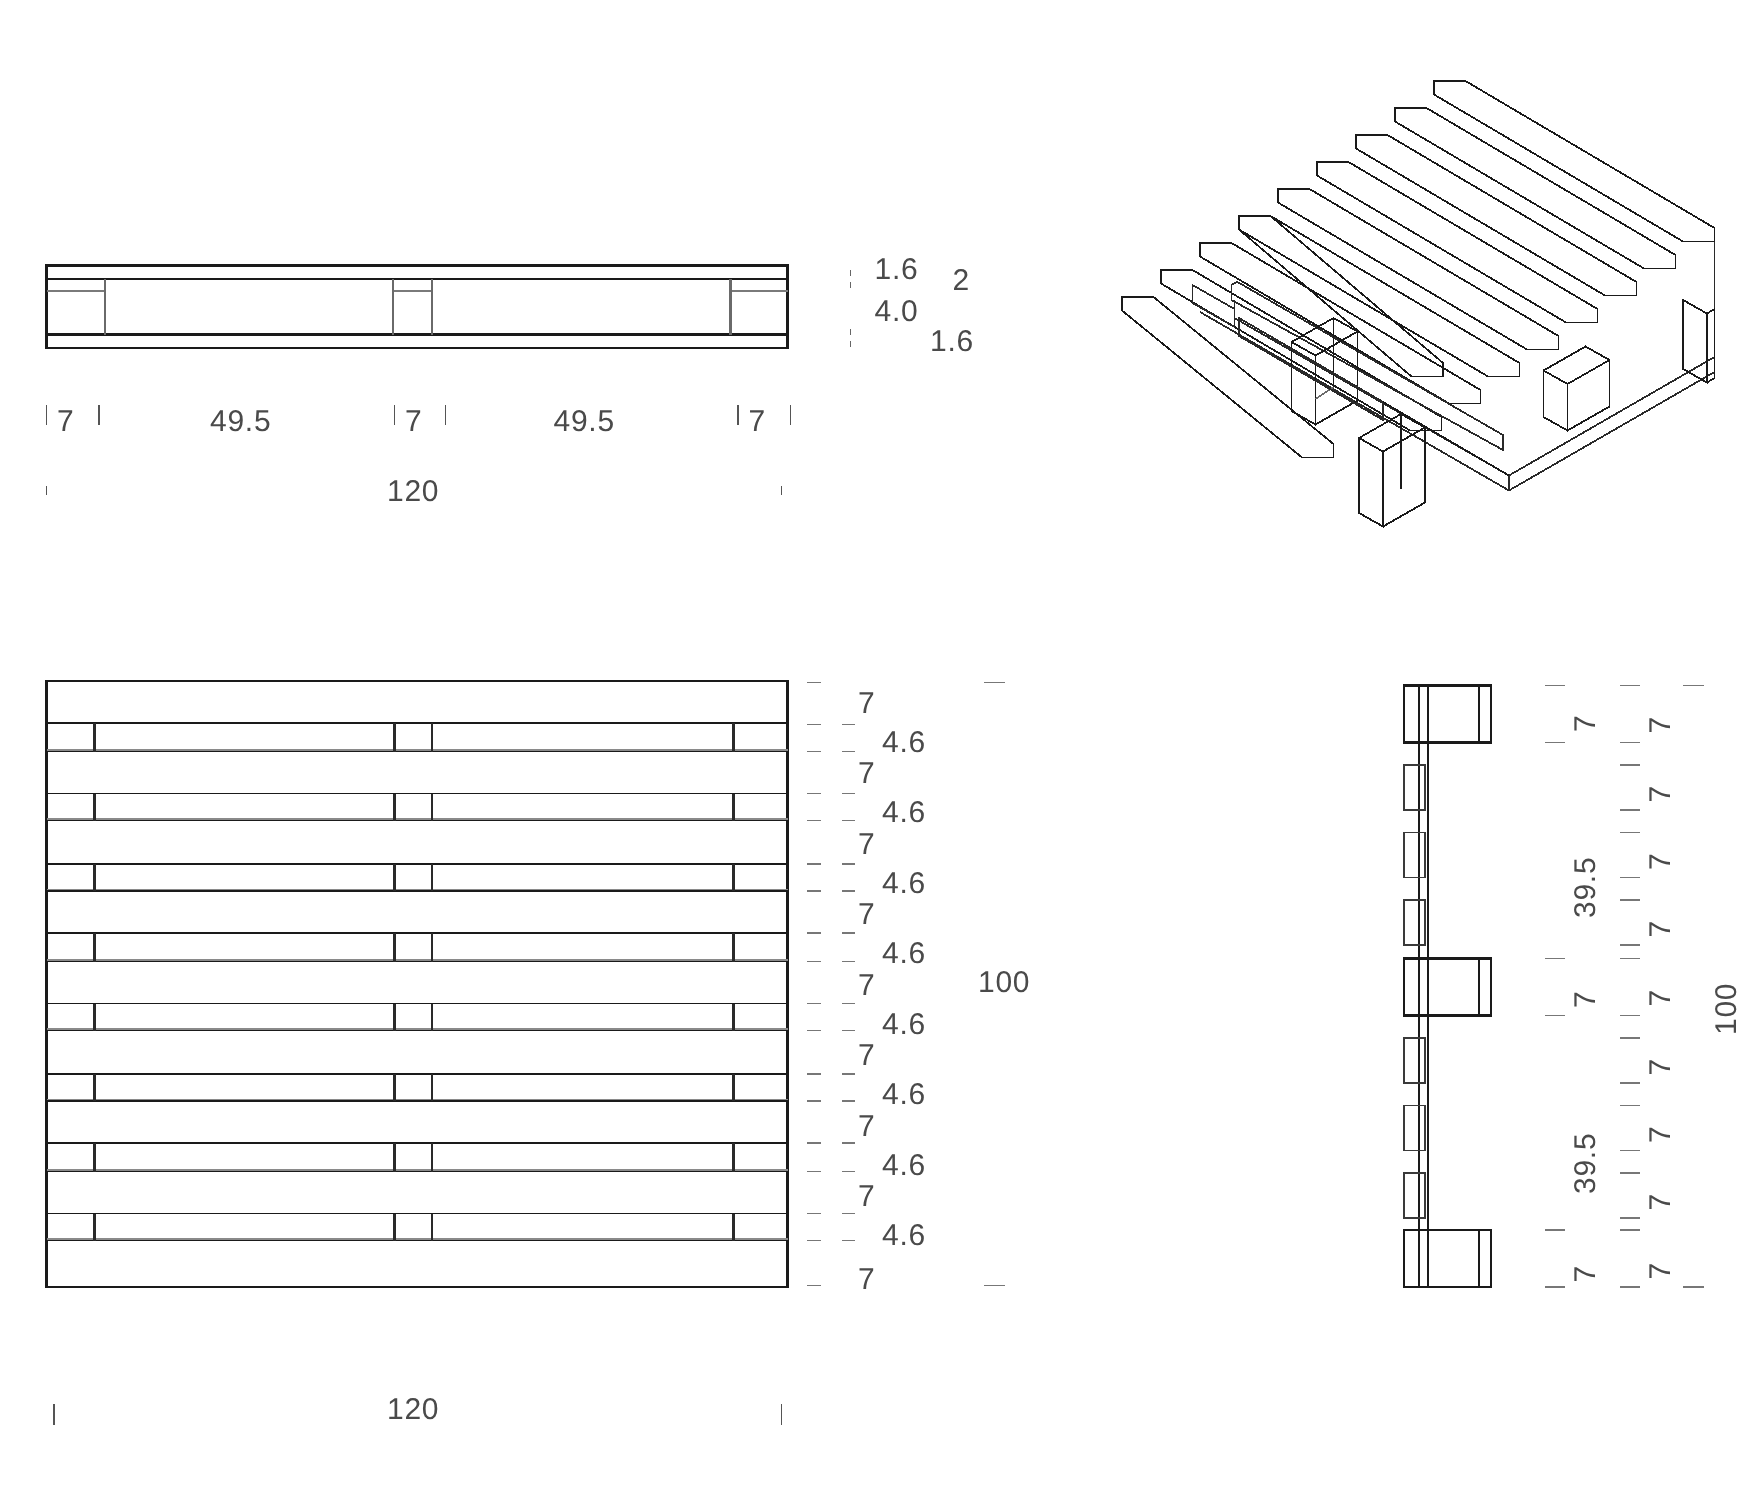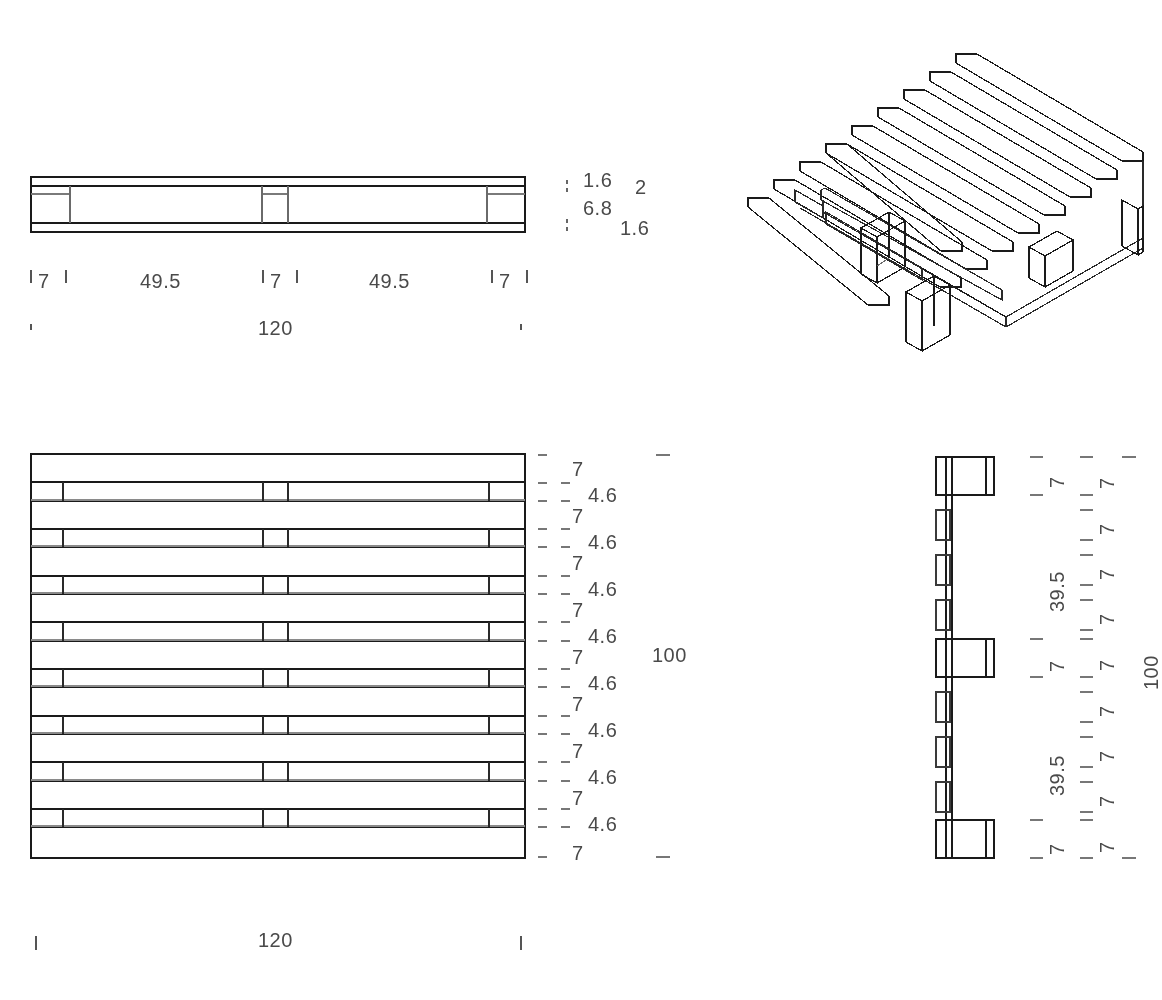--- a/index.html
+++ b/index.html
@@ -340,21 +340,21 @@
   <div class="dim-text" style="left:38px; top:271px;">7</div>
   <div class="dim-text" style="left:140px; top:271px;">49.5</div>
   <div class="dim-text" style="left:270px; top:271px;">7</div>
   <div class="dim-text" style="left:369px; top:271px;">49.5</div>
   <div class="dim-text" style="left:499px; top:271px;">7</div>
 
   <div class="dim-text" style="left:258px; top:318px;">120</div>
 
   <div class="dim-text" style="left:583px; top:170px;">1.6</div>
   <div class="dim-text" style="left:635px; top:177px;">2</div>
-  <div class="dim-text" style="left:583px; top:198px;">6.8</div>
+  <div class="dim-text" style="left:583px; top:198px;">4.0</div>
   <div class="dim-text" style="left:620px; top:218px;">1.6</div>
 
   <div class="dim-text" style="left:572px; top:459px;">7</div>
   <div class="dim-text" style="left:588px; top:485px;">4.6</div>
   <div class="dim-text" style="left:572px; top:506px;">7</div>
   <div class="dim-text" style="left:588px; top:532px;">4.6</div>
   <div class="dim-text" style="left:572px; top:553px;">7</div>
   <div class="dim-text" style="left:588px; top:579px;">4.6</div>
   <div class="dim-text" style="left:572px; top:600px;">7</div>
   <div class="dim-text" style="left:588px; top:626px;">4.6</div>

